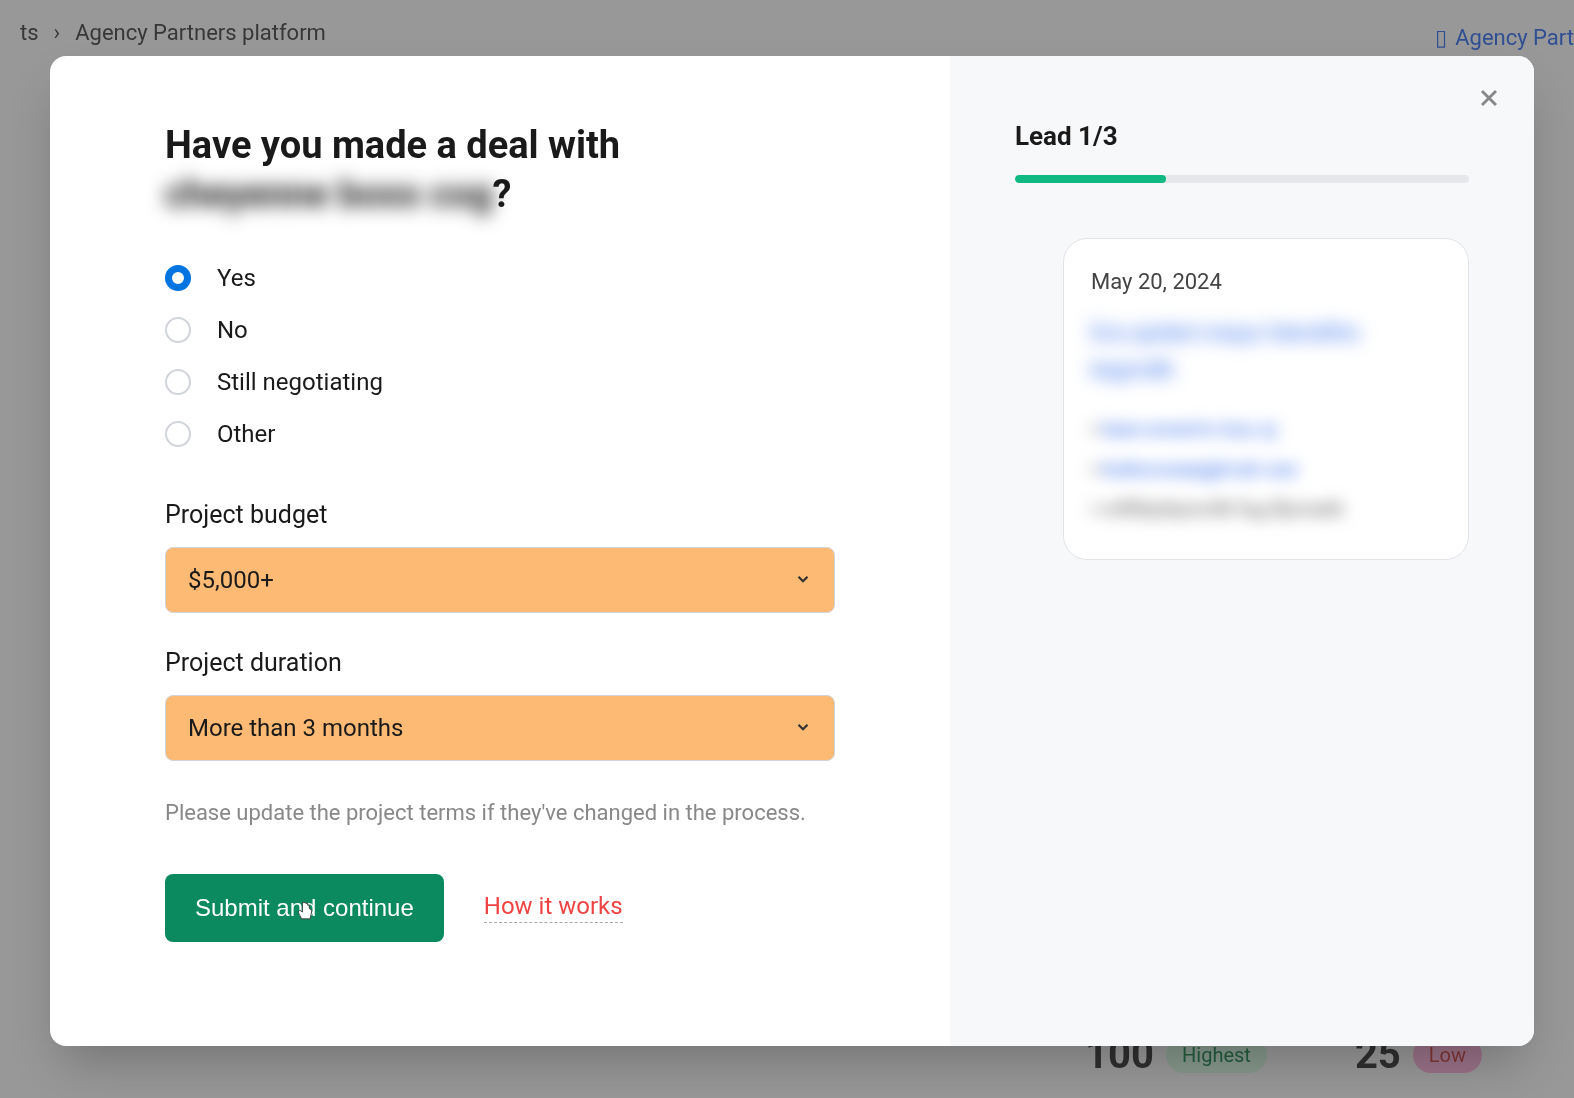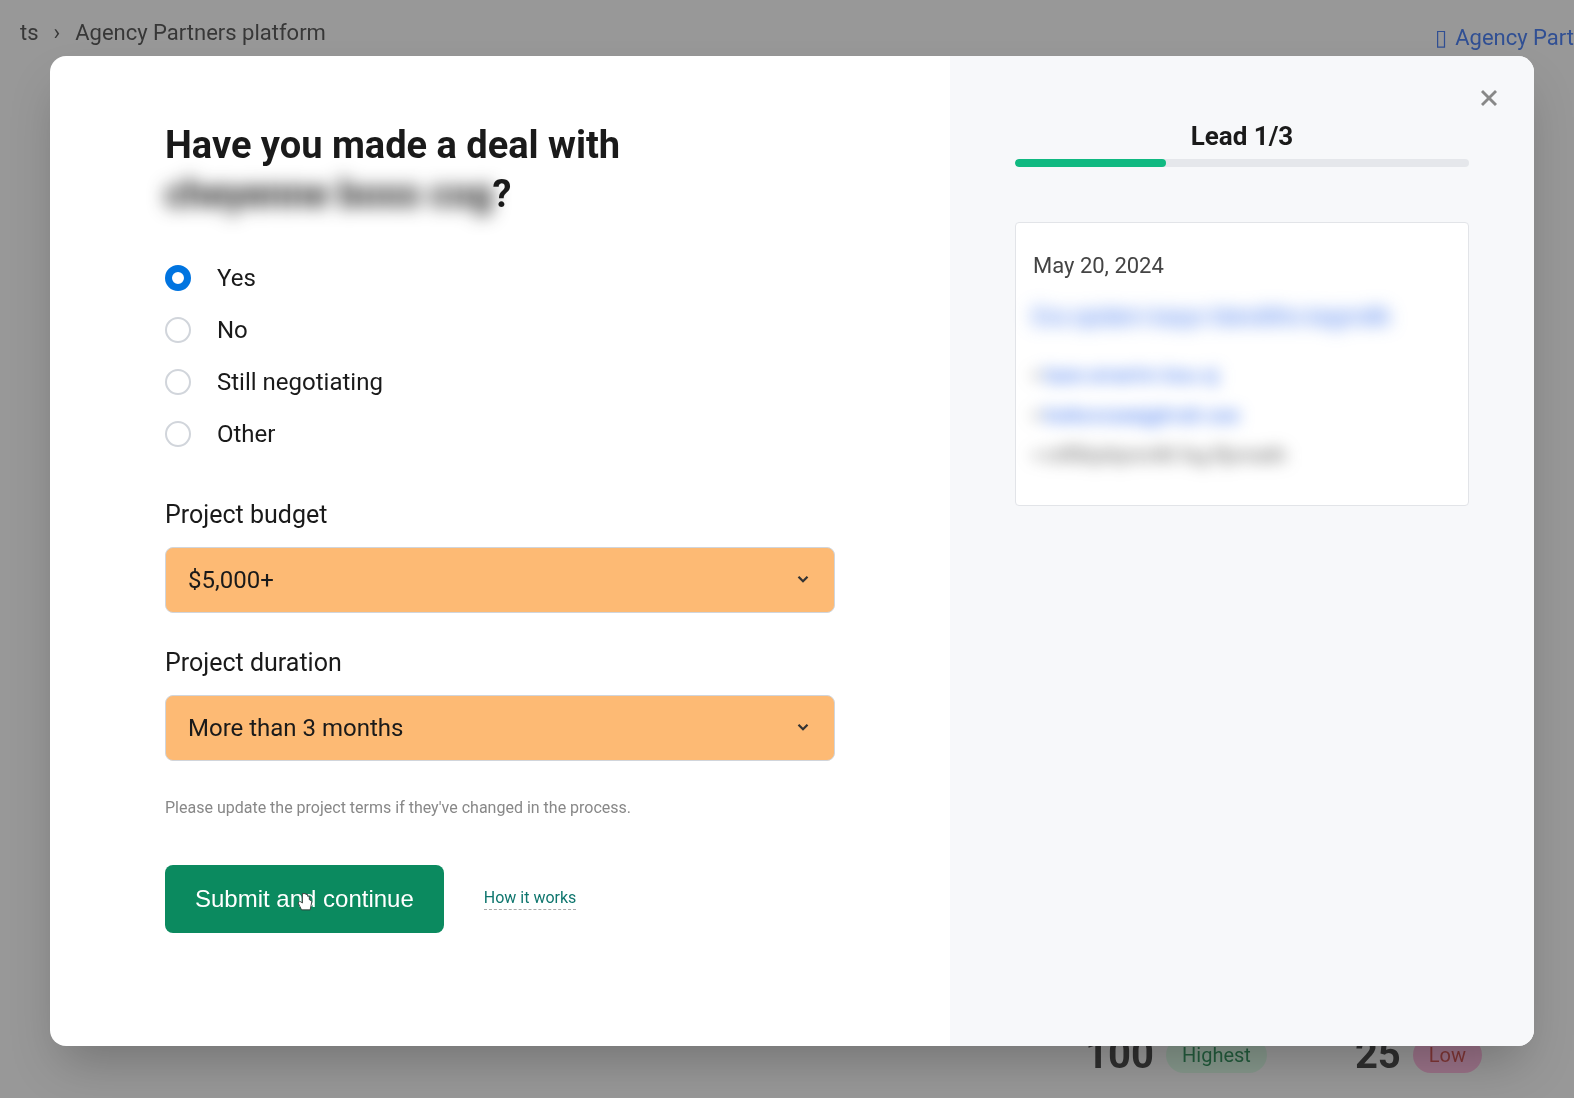--- a/index.html
+++ b/index.html
@@ -148,21 +148,21 @@
       justify-content: space-between;
       align-items: center;
       cursor: pointer;
       margin-bottom: 35px;
       background: #fdba74;
     }
     .chevron { color: #333; }
     .chevron svg { width: 18px; height: 18px; }
     
     .helper-text {
-      font-size: 16px;
+      font-size: 22px;
       color: #888;
       line-height: 1.5;
       margin-bottom: 45px;
     }
     
     .actions { display: flex; align-items: center; gap: 40px; }
     .submit-btn {
       background: #0b8a5f;
       color: #fff;
       border: none;
@@ -176,54 +176,54 @@
     .cursor-hand {
       position: absolute;
       top: 50%;
       left: 50%;
       transform: translate(-10px, -8px);
       color: #fff;
       font-size: 20px;
       pointer-events: none;
     }
     .link-text {
-      font-size: 16px;
-      color: #0f766e;
+      font-size: 24px;
+      color: #ef4444;
       border-bottom: 1px dashed #aaa;
       padding-bottom: 2px;
       cursor: pointer;
     }
     
     .lead-title {
       font-size: 26px;
       font-weight: 700;
       color: #1a1a1a;
-      margin-bottom: 8px;
-      text-align: center;
+      margin-bottom: 24px;
     }
     .progress-bar {
       width: 100%;
       height: 8px;
       background: #e5e7eb;
       border-radius: 4px;
       overflow: hidden;
       margin-bottom: 55px;
     }
     .progress-fill {
       height: 100%;
       background: #10b981;
       width: 33.3%;
       border-radius: 4px;
     }
     
     .lead-card {
       border: 1px solid #e2e4e8;
-      border-radius: 4px;
-      padding: 30px 17px;
+      border-radius: 24px;
+      padding: 30px 27px;
       background: #fff;
+      margin-left: 48px;
     }
     .lead-date {
       font-size: 22px;
       color: #444;
       margin-bottom: 20px;
     }
     .lead-link-blur {
       color: #2563eb;
       font-size: 22px;
       filter: blur(9px);

